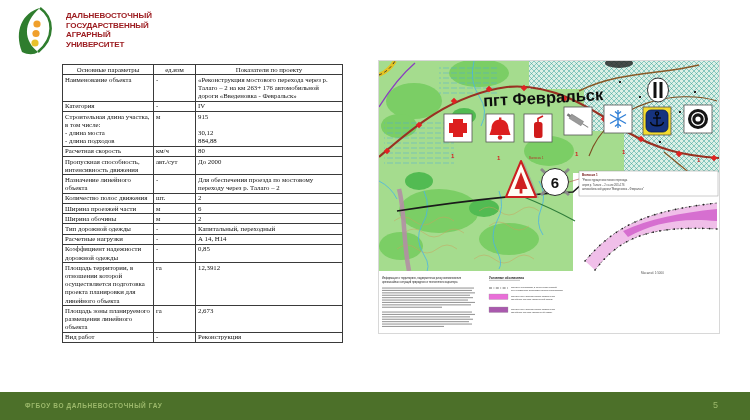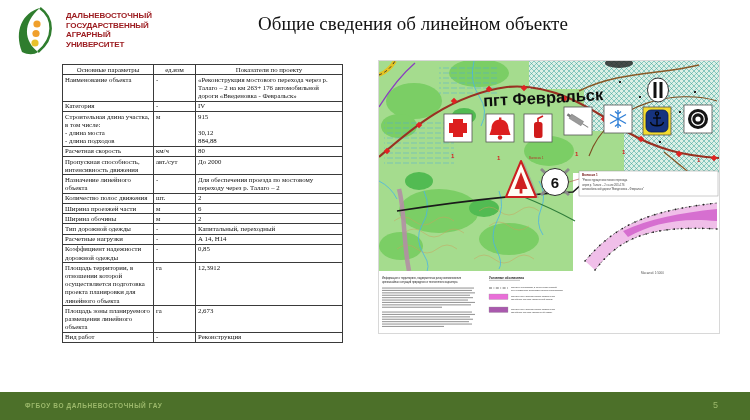--- a/index.html
+++ b/index.html
@@ -41,21 +41,20 @@
     <circle cx="26" cy="28.5" r="3.6" fill="#f0a02c"></circle>
     <circle cx="25" cy="38" r="3.6" fill="#e8c12c"></circle>
   </svg>
   <div class="logo-text">
     <div>ДАЛЬНЕВОСТОЧНЫЙ</div>
     <div>ГОСУДАРСТВЕННЫЙ</div>
     <div>АГРАРНЫЙ</div>
     <div>УНИВЕРСИТЕТ</div>
   </div>
 
-  <div class="title">Общие сведения об линейном объекте</div>
 
   <table class="tbl">
     <colgroup>
         <col style="width:91px">
         <col style="width:42px">
         <col style="width:147px">
       </colgroup>
     <thead>
         <tr>
           <th>Основные параметры</th>

